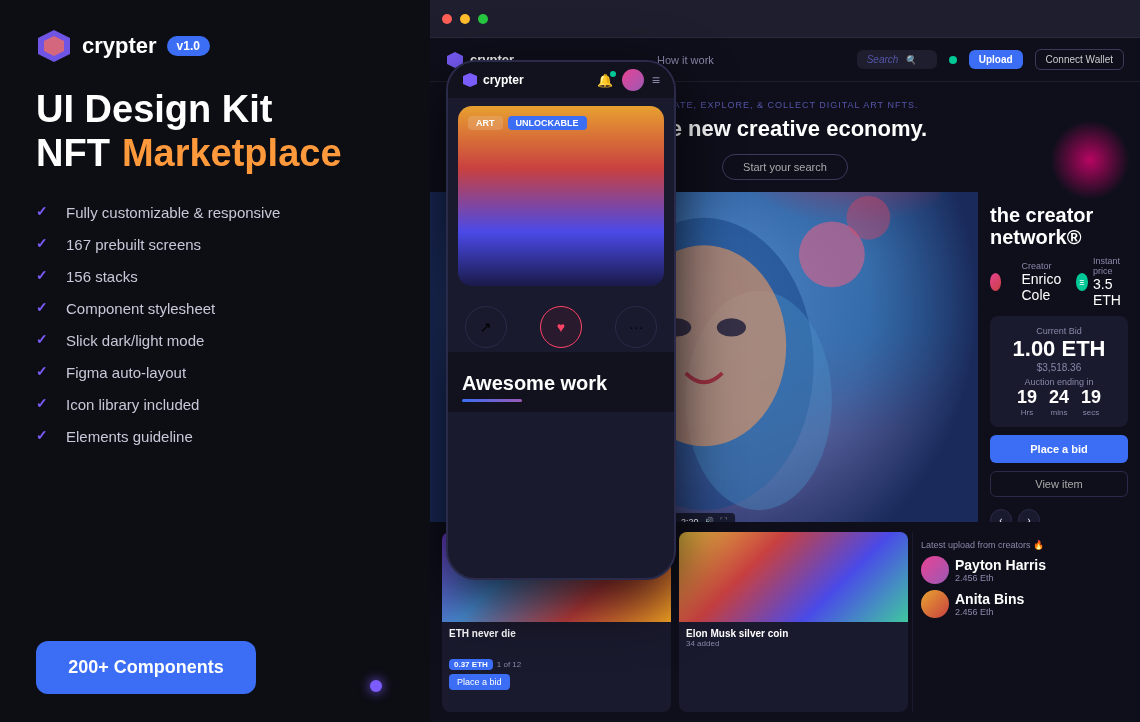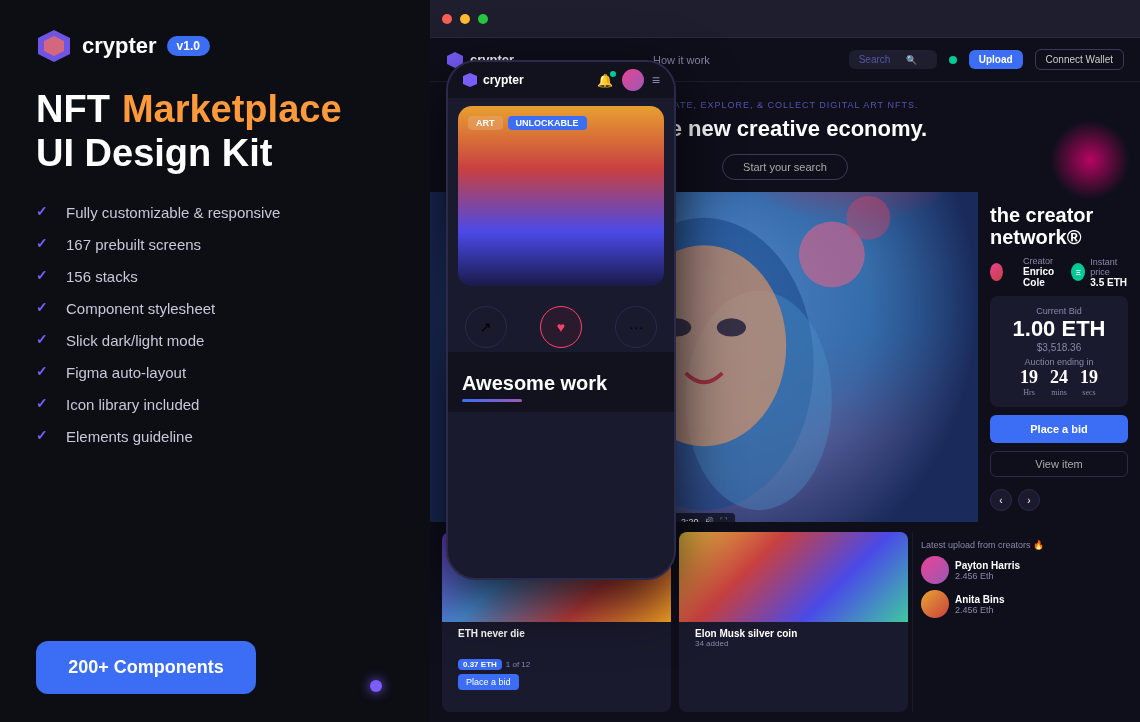--- a/index.html
+++ b/index.html
@@ -213,22 +213,23 @@
       font-size: 11px;
       color: #8888aa;
     }
 
     .search-bar {
       background: #1e1e2e;
       border-radius: 6px;
       padding: 4px 10px;
       display: flex;
       align-items: center;
-      gap: 16px;
-      width: 88px;
+      gap: 7px;
+      width: 80px;
+      font-style: italic;
     }
 
     .search-text {
       font-size: 10px;
       color: #5555aa;
     }
 
     .upload-btn-small {
       background: #3b6ef5;
       color: #fff;
@@ -351,23 +352,23 @@
       height: 18px;
       border-radius: 50%;
       background: linear-gradient(135deg, #e84393, #c84040);
     }
 
     .creator-name {
       font-size: 9px;
       color: #8888aa;
     }
     .creator-name-val {
-      font-size: 10px;
-      color: #fff;
-      font-weight: 700;
+      font-size: 14px;
+      color: #fff;
+      font-weight: 400;
     }
 
     .instant-price-badge {
       background: #00c896;
       border-radius: 50%;
       width: 18px;
       height: 18px;
       display: flex;
       align-items: center;
       justify-content: center;
@@ -402,21 +403,20 @@
       font-size: 9px;
       color: #8888aa;
       text-align: center;
       margin-top: 4px;
     }
 
     .countdown-row {
       display: flex;
       justify-content: center;
       gap: 12px;
-      font-family: Liberation Serif, serif;
     }
 
     .countdown-item {
       text-align: center;
     }
 
     .countdown-num {
       font-size: 18px;
       font-weight: 900;
       color: #fff;
@@ -500,21 +500,21 @@
 
     .bottom-nft-img-1 {
       background: linear-gradient(135deg, #6a3ac8, #4a90d9, #c84040, #f5a623);
     }
 
     .bottom-nft-img-2 {
       background: linear-gradient(135deg, #e8c040, #c84040, #4a4ae8, #40c8a0);
     }
 
     .bottom-nft-info {
-      padding: 6px 16px;
+      padding: 6px 7px;
     }
 
     .bottom-nft-title {
       font-size: 10px;
       color: #fff;
       font-weight: 700;
     }
 
     .bottom-nft-sub {
       font-size: 8px;
@@ -559,21 +559,21 @@
 
     .latest-avatar-1 {
       background: linear-gradient(135deg, #e84393, #9b59b6);
     }
 
     .latest-avatar-2 {
       background: linear-gradient(135deg, #e8a430, #c84040);
     }
 
     .latest-name {
-      font-size: 10px;
+      font-size: 14px;
       color: #fff;
       font-weight: 600;
     }
 
     .latest-eth {
       font-size: 9px;
       color: #8888aa;
     }
 
     
@@ -770,26 +770,26 @@
           <stop offset="0%" stop-color="#ff9a3c"></stop>
           <stop offset="100%" stop-color="#ff4466"></stop>
         </linearGradient>
       </defs>
     </svg>
     <span class="logo-text">crypter</span>
     <span class="version-badge">v1.0</span>
   </div>
 
   <div class="title-block">
+    <div>
+      <span class="title-line3">UI Design Kit</span>
+    </div>
     <div style="display:flex; gap:12px; align-items:baseline; flex-wrap:wrap;">
       <span class="title-line1">NFT</span>
       <span class="title-line2">Marketplace</span>
-    </div>
-    <div>
-      <span class="title-line3">UI Design Kit</span>
     </div>
   </div>
 
   <ul class="features-list">
     <li class="feature-item">
       <span class="check-icon" style="color:#7c5cfc; font-size:14px; font-weight:900;">✓</span>
       <span class="feature-text">Fully customizable &amp; responsive</span>
     </li>
     <li class="feature-item">
       <span class="check-icon" style="color:#7c5cfc; font-size:14px; font-weight:900;">✓</span>

